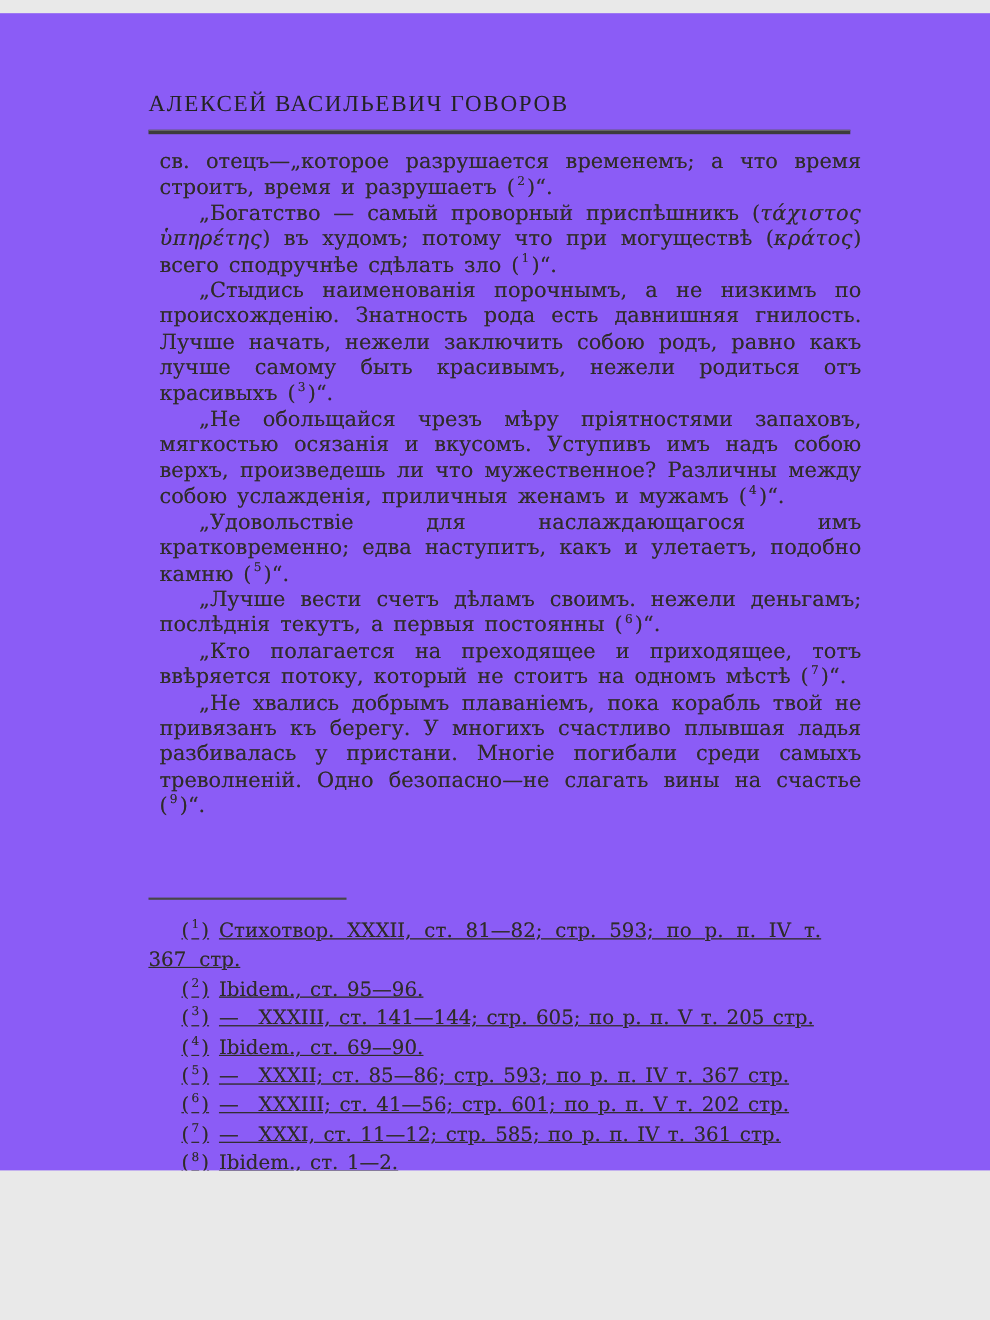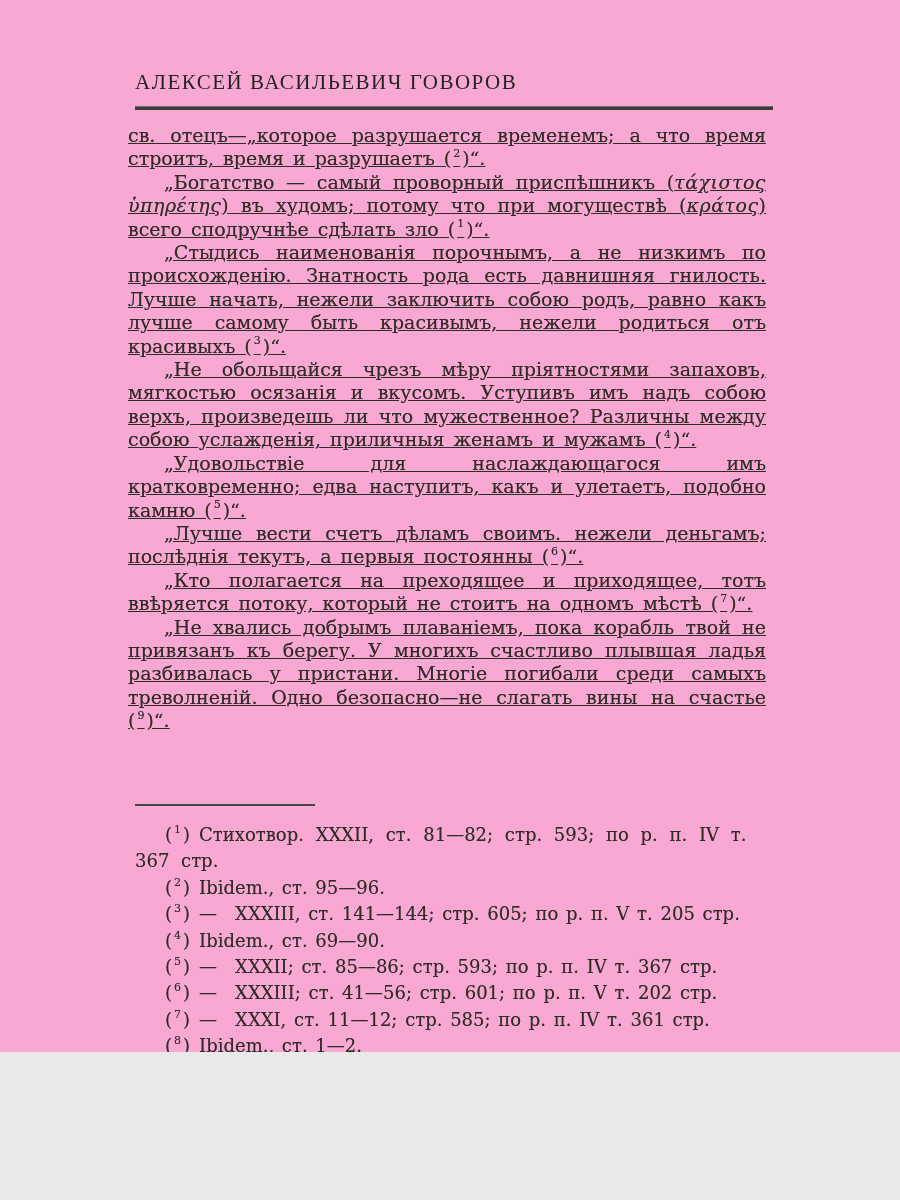--- a/index.html
+++ b/index.html
@@ -1,54 +1,53 @@
 <!DOCTYPE html>
 <html><head>
 <meta charset="utf-8">
 <style>
   html,body{margin:0;padding:0;background:#e9e9e9;}
   .page{
-    position:relative;width:900px;height:1052px;margin:0 auto;
-    background:#f9a8d4;color:#2f2c28;overflow:hidden;
+    position:relative;width:900px;height:1052px;margin:12px auto;
+    background:#8b5cf6;color:#2f2c28;overflow:hidden;
     font-family:"DejaVu Serif","DejaVu Sans",serif;
   }
   .header-title{
     position:absolute;left:135px;top:70px;width:640px;
     font-family:"Liberation Serif","DejaVu Serif",serif;
     font-size:21px;letter-spacing:1.5px;color:#232323;white-space:nowrap;
   }
   .header-rule{
     position:absolute;left:135px;top:106px;width:638px;height:3px;
     background:#3c3c3c;border-top:1px solid #6a6a6a;
   }
   .body-text{
-    position:absolute;left:128px;top:124px;width:638px;
+    position:absolute;left:145px;top:124px;width:638px;
     font-size:19px;line-height:23.4px;text-align:justify;
     word-spacing:3px;
     text-shadow:0 0 0.5px rgba(47,44,40,0.55);
-    text-decoration:underline;
   }
   .body-text p{margin:0;padding:0;}
   .body-text p.indent{text-indent:36px;}
   .greek{font-style:italic;letter-spacing:0.5px;}
   sup.fnref{
     font-size:11px;line-height:0;position:relative;top:-1px;
     padding:0 2px;
   }
   .fn-sep{
     position:absolute;left:135px;top:804px;width:180px;height:2px;
     background:#474747;
   }
   .footnotes{
     position:absolute;left:135px;top:822px;width:640px;
     font-size:18px;line-height:26.4px;text-align:justify;
     word-spacing:2px;
     text-shadow:0 0 0.4px rgba(47,44,40,0.5);
   }
-  .fn{margin:0;text-indent:30px;}
+  .fn{margin:0;text-indent:30px;text-decoration:underline;}
   .fn-marker{margin-right:9px;}
   .fn-cont{text-indent:0;}
   .fn.spread{word-spacing:6px;}
   .page-number{
     position:absolute;left:139px;top:1096px;
     font-family:"Liberation Serif","DejaVu Serif",serif;
     font-size:26px;color:#2b2b2b;
   }
 </style>
 </head>

